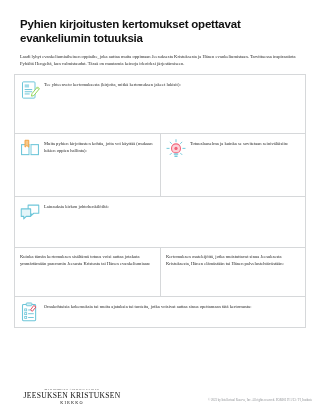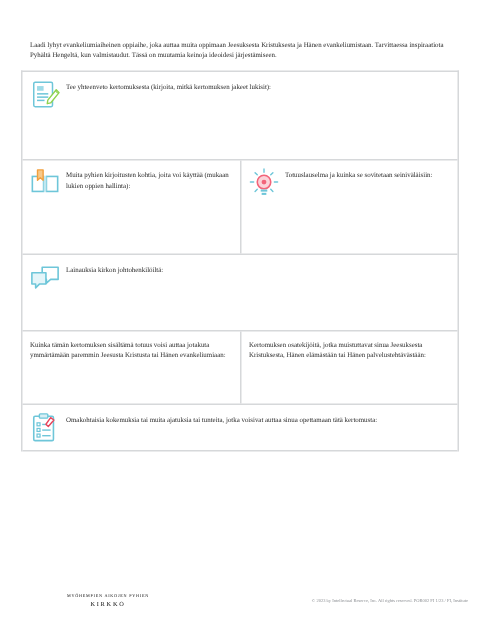--- a/index.html
+++ b/index.html
@@ -132,20 +132,21 @@
     font-size: 3px;
     color: #8c8f93;
     white-space: nowrap;
   }
 </style>
 </head>
 <body>
 
 <div class="page">
 
+  <h1 class="title">Pyhien kirjoitusten kertomukset opettavat evankeliumin totuuksia</h1>
 
   <p class="intro">Laadi lyhyt evankeliumiaiheinen oppiaihe, joka auttaa muita oppimaan Jeesuksesta Kristuksesta ja Hänen evankeliumistaan. Tarvittaessa inspiraatiota Pyhältä Hengeltä, kun valmistaudut. Tässä on muutamia keinoja ideoidesi järjestämiseen.</p>
 
   <div class="grid">
 
     <div class="row">
       <div class="cell full h-58">
         <span class="icon">
           <svg viewBox="0 0 32 32" xmlns="http://www.w3.org/2000/svg">
             <rect x="4" y="3" width="20" height="26" rx="1.5" fill="none" stroke="#6ec6d9" stroke-width="1.6"></rect>
@@ -234,16 +235,17 @@
         <span class="prompt">Omakohtaisia kokemuksia tai muita ajatuksia tai tunteita, jotka voisivat auttaa sinua opettamaan tätä kertomusta:</span>
       </div>
     </div>
 
   </div>
 </div>
 
 <div class="footer">
   <div class="logo">
     <div class="l1">MYÖHEMPIEN AIKOJEN PYHIEN</div>
+    <div class="l2">JEESUKSEN KRISTUKSEN</div>
     <div class="l3">KIRKKO</div>
   </div>
   <div class="copyright">© 2023 by Intellectual Reserve, Inc. All rights reserved. POR002 FI 1/23 / FI, Institute</div>
 </div>
 
 </body></html>

